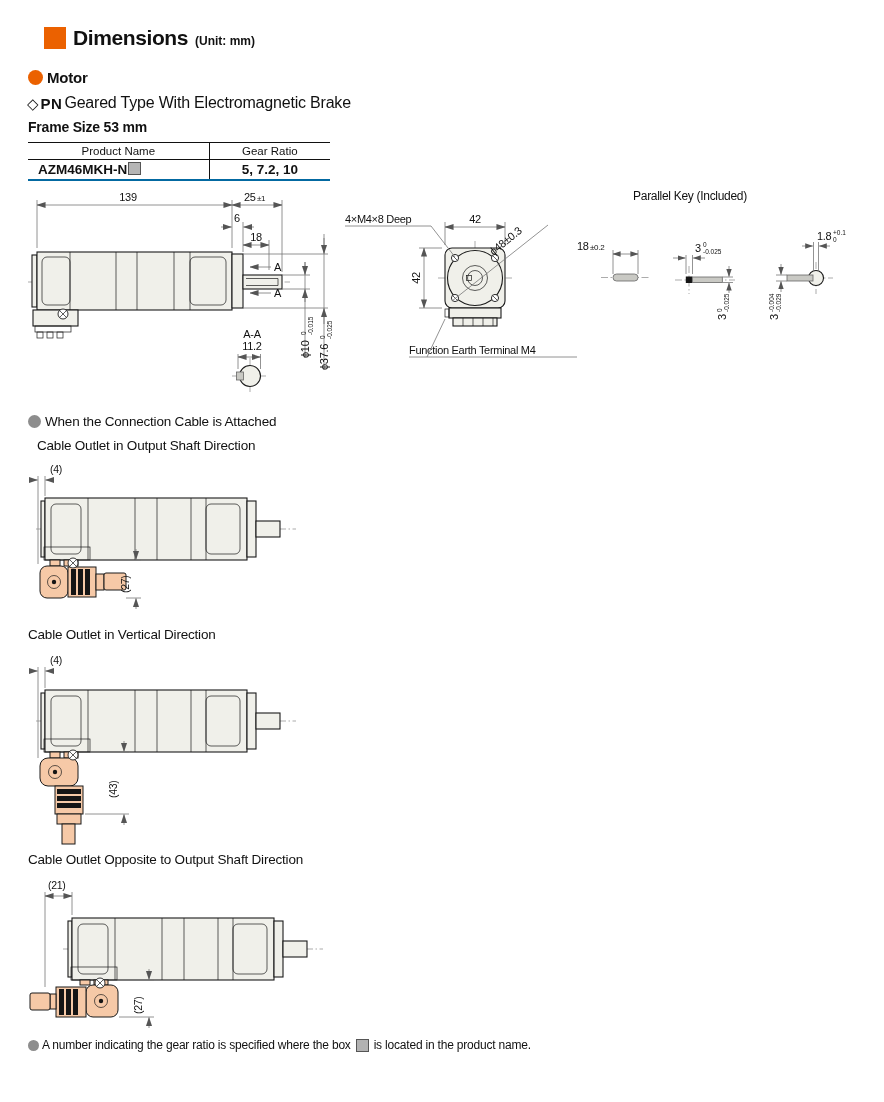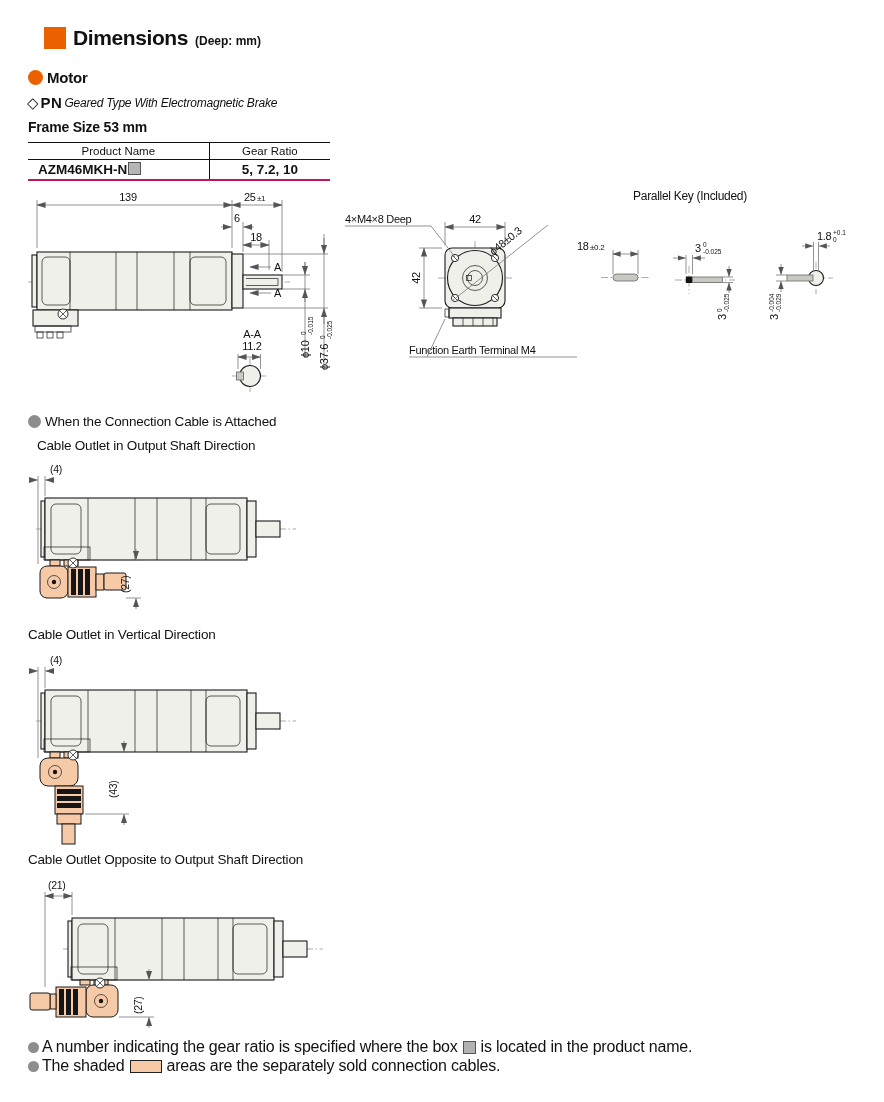--- a/index.html
+++ b/index.html
@@ -10,35 +10,35 @@
   .hdr{display:flex;align-items:center;gap:7px;margin-left:16px;}
   .sq{width:22px;height:22px;background:var(--orange);}
   .hdr-title{font-size:21px;font-weight:bold;letter-spacing:-0.4px;}
   .hdr-unit{font-size:12px;font-weight:bold;margin-top:6px;}
   .bullet-line{display:flex;align-items:center;gap:4px;}
   .circ{width:15px;height:15px;border-radius:50%;background:var(--orange);flex:0 0 auto;}
   .circ-gray{width:13px;height:13px;border-radius:50%;background:#8d8d8d;flex:0 0 auto;}
   .motor-t{font-size:15px;font-weight:bold;letter-spacing:-0.2px;}
   .diam{font-size:15px;line-height:1;}
   .pn{font-size:15px;font-weight:bold;letter-spacing:.5px;}
-  .pn-rest{font-size:12px;letter-spacing:-0.2px;font-style:italic;}
+  .pn-rest{font-size:16px;letter-spacing:-0.2px;}
   .frame{font-size:14px;font-weight:bold;letter-spacing:-0.2px;}
   
   .tbl{border-collapse:collapse;width:302px;}
   .tbl th{font-weight:normal;font-size:11.5px;border-top:1px solid #111;border-bottom:1px solid #111;
           padding:2px 0;text-align:center;}
-  .tbl td{font-size:13.5px;font-weight:bold;border-bottom:2px solid #be185d;padding:2px 0;}
+  .tbl td{font-size:13.5px;font-weight:bold;border-bottom:2px solid #0369a1;padding:2px 0;}
   .tbl .c1{width:60%;border-right:1px solid #111;}
   .tbl td.c1{text-align:left;padding-left:10px;}
   .tbl td.c2{text-align:center;margin-top:8px;}
   .gbox{display:inline-block;width:11px;height:11px;background:#b5b5b5;border:1px solid #555;
         vertical-align:-1px;margin-left:1px;}
   .sec-t{font-size:13.5px;letter-spacing:-0.2px;}
   
-  .note{display:flex;align-items:center;gap:3px;font-size:16px;letter-spacing:-0.2px;}
+  .note{display:flex;align-items:center;gap:3px;font-size:12px;letter-spacing:-0.2px;}
   .note .circ-gray{width:11px;height:11px;}
   .nbox{display:inline-block;width:11px;height:11px;background:#b2b2b2;border:1px solid #555;margin:0 2px;}
   .swatch{display:inline-block;width:30px;height:11px;background:var(--salmon);border:1px solid #222;margin:0 2px;}
   
   svg text{font-family:"Liberation Sans",sans-serif;fill:#111;font-size:10.5px;letter-spacing:-0.3px;}
   svg .t11{font-size:11px;} svg .t12{font-size:12px;} svg .t65{font-size:6.5px;letter-spacing:0;} svg .t8{font-size:8px;}
   .d{stroke:#777;stroke-width:.8;fill:none;}
   .o{stroke:#1a1a1a;stroke-width:1.1;fill:#f0f0ea;}
   .o2{stroke:#1a1a1a;stroke-width:.7;fill:none;}
   .cl{stroke:#888;stroke-width:.7;fill:none;stroke-dasharray:7 2.5 1.5 2.5;}
@@ -48,21 +48,21 @@
   .gry{fill:#c9c9c4;stroke:#666;stroke-width:.8;}
 </style>
 </head>
 <body>
 
 <div id="page" style="--orange:#EB6100;--salmon:#F6C9A7;">
 
   <div class="abs hdr" style="left:28px;top:26px;">
     <span class="sq"></span>
     <span class="hdr-title">Dimensions</span>
-    <span class="hdr-unit">(Deep: mm)</span>
+    <span class="hdr-unit">(Unit: mm)</span>
   </div>
 
   <div class="abs bullet-line" style="left:28px;top:69px;">
     <span class="circ"></span>
     <span class="motor-t">Motor</span>
   </div>
 
   <div class="abs bullet-line" style="left:27px;top:94px;gap:2px;">
     <span class="diam">◇</span>
     <span class="pn">PN</span>
@@ -462,20 +462,14 @@
         </g>
     </g>
   </svg>
 
   <div class="abs note" style="left:28px;top:1038px;">
     <span class="circ-gray"></span>
     <span>A number indicating the gear ratio is specified where the box</span>
     <span class="nbox"></span>
     <span>is located in the product name.</span>
   </div>
-  <div class="abs note" style="left:28px;top:1057px;">
-    <span class="circ-gray"></span>
-    <span>The shaded</span>
-    <span class="swatch"></span>
-    <span>areas are the separately sold connection cables.</span>
-  </div>
 
 </div>
 
 </body></html>

